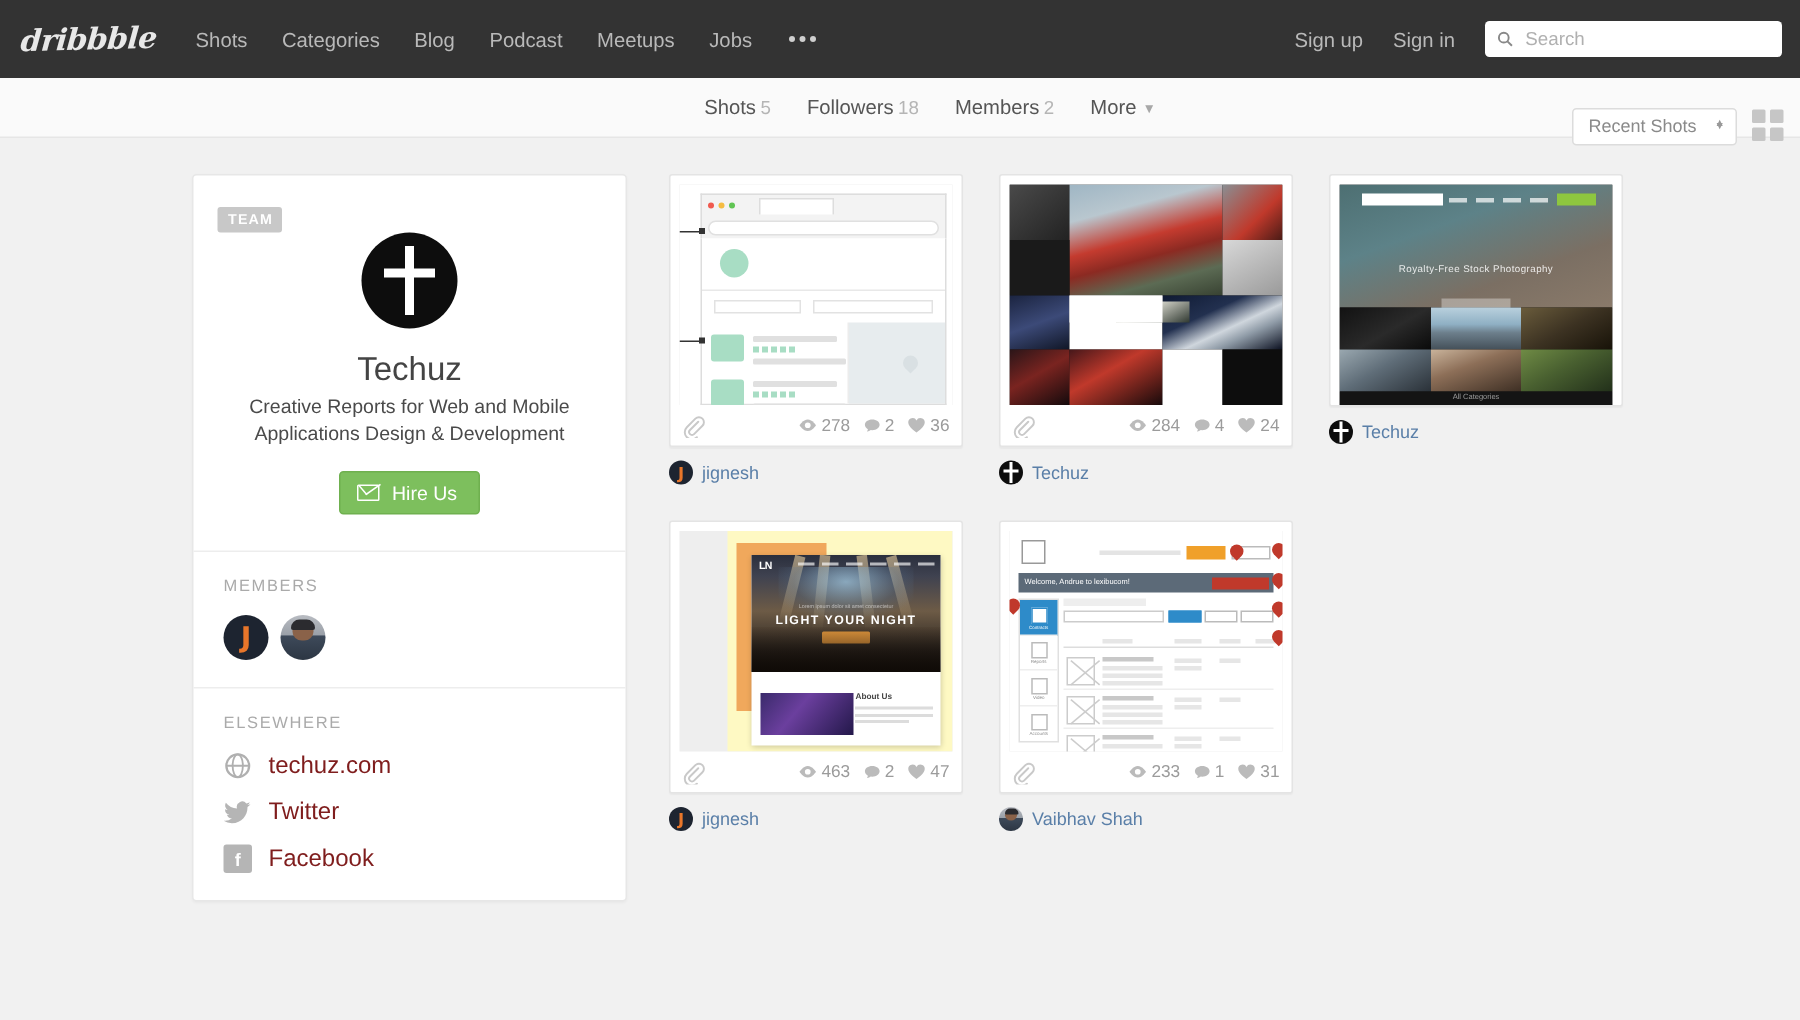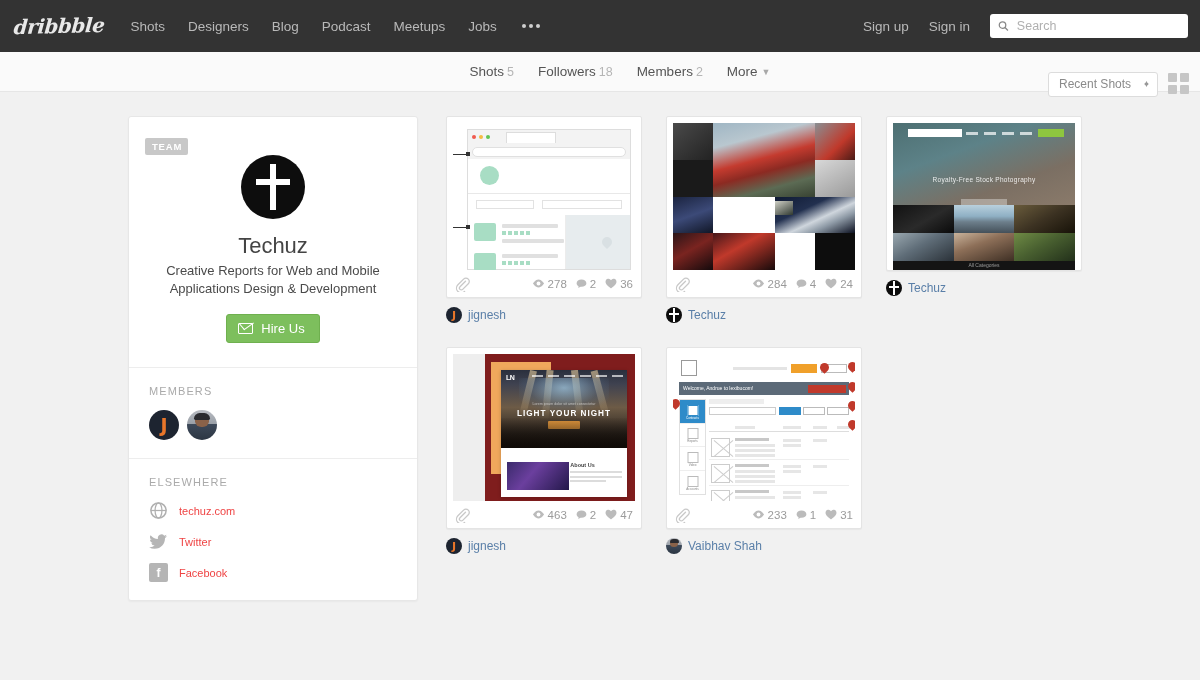--- a/index.html
+++ b/index.html
@@ -163,21 +163,21 @@
   .m-av.vai::after {
     content: ""; position: absolute; left: 7px; top: 3px;
     width: 16px; height: 7px; border-radius: 8px 8px 2px 2px;
     background: #2b2b2f;
   }
   .ew-row {
     display: flex; align-items: center; gap: 11px;
     margin-bottom: 12px; cursor: pointer;
   }
   .ew-row:last-child { margin-bottom: 0; }
-  .ew-label { font-size: 11px; color: #ef4444; }
+  .ew-label { font-size: 16px; color: #7f1d1d; }
   .ico {
     width: 19px; height: 19px; flex: 0 0 19px;
     display: flex; align-items: center; justify-content: center;
     color: #fff; font-size: 12px; font-weight: bold;
     border-radius: 2px; background: #b5b5b5;
     font-family: "Liberation Sans", sans-serif;
   }
   .ico.globe { background: transparent; color: #b0b0b0; }
   .ico.globe svg { width: 19px; height: 19px; }
   .ico.tw { background: transparent; color: #b5b5b5; }
@@ -267,21 +267,21 @@
   .ps-nav { flex: 1; display: flex; gap: 6px; justify-content: flex-end; align-items: center; }
   .ps-nav i { display: block; width: 12px; height: 3px; background: rgba(255,255,255,0.7); }
   .ps-cta { width: 26px; height: 8px; background: #8ec63f; }
   .ps-h { position: absolute; left: 0; right: 0; top: 36%; text-align: center; color: rgba(255,255,255,0.85); font-size: 6.5px; letter-spacing: 0.3px; }
   .ps-btn { position: absolute; left: 50%; top: 52%; transform: translateX(-50%); width: 46px; height: 8px; background: rgba(255,255,255,0.35); }
   .ps-grid { position: absolute; left: 0; right: 0; top: 56%; bottom: 9px; display: grid; grid-template-columns: repeat(3,1fr); grid-template-rows: 1fr 1fr; }
   .ps-grid div { position: relative; overflow: hidden; }
   .ps-foot { position: absolute; left: 0; right: 0; bottom: 0; height: 9px; background: #141414; color: #9a9a9a; font-size: 5px; text-align: center; line-height: 9px; }
 
   
-  .lc-bg { background: #7f1d1d; margin-left: 32px; }
+  .lc-bg { background: #fef9c3; margin-left: 32px; }
   .lc-orange { position: absolute; left: 6px; top: 8px; width: 60px; height: 112px; background: #f0a85c; }
   .lc-site { position: absolute; left: 16px; top: 16px; right: 8px; bottom: 4px; background: #fff; box-shadow: 0 1px 4px rgba(0,0,0,0.2); }
   .lc-hero { position: absolute; left: 0; right: 0; top: 0; height: 78px; background: linear-gradient(180deg, #2a2f3d 0%, #3f4250 18%, #6d5b46 48%, #2b2520 82%, #171412 100%); overflow: hidden; }
   .lc-stage { position: absolute; left: 14%; top: 10%; right: 14%; height: 42%; background: radial-gradient(ellipse at 50% 30%, rgba(160,200,225,0.75) 0%, rgba(90,120,150,0.28) 55%, rgba(0,0,0,0) 80%); }
   .lc-beam { position: absolute; top: 0; width: 7px; height: 50px; background: linear-gradient(180deg, rgba(255,225,170,0.55), rgba(255,200,130,0)); }
   .lc-nav { position: absolute; right: 4px; top: 5px; display: flex; gap: 5px; }
   .lc-nav i { display: block; width: 11px; height: 2px; background: rgba(255,255,255,0.65); }
   .lc-logo { position: absolute; left: 5px; top: 4px; color: #fff; font-size: 7px; font-weight: bold; letter-spacing: -0.5px; }
   .lc-sub { position: absolute; left: 0; right: 0; top: 41%; text-align: center; color: rgba(255,255,255,0.55); font-size: 3.6px; }
   .lc-title { position: absolute; left: 0; right: 0; top: 50%; text-align: center; color: #fff; font-size: 8.2px; font-weight: bold; letter-spacing: 1px; }
@@ -325,21 +325,21 @@
   .db-rl { position: absolute; height: 2.5px; background: #e6e6e6; }
   .db-mark { position: absolute; width: 9px; height: 9px; border-radius: 50% 50% 50% 0; background: #c0392b; transform: rotate(-45deg); }
 </style>
 </head>
 <body>
 
 <div class="topnav">
   <div class="logo">dribbble</div>
   <div class="nav-links">
     <a class="nav-link">Shots</a>
-    <a class="nav-link">Designers</a>
+    <a class="nav-link">Categories</a>
     <a class="nav-link">Blog</a>
     <a class="nav-link">Podcast</a>
     <a class="nav-link">Meetups</a>
     <a class="nav-link">Jobs</a>
     <span class="nav-dots">
         <i></i>
         <i></i>
         <i></i>
       </span>
   </div>

